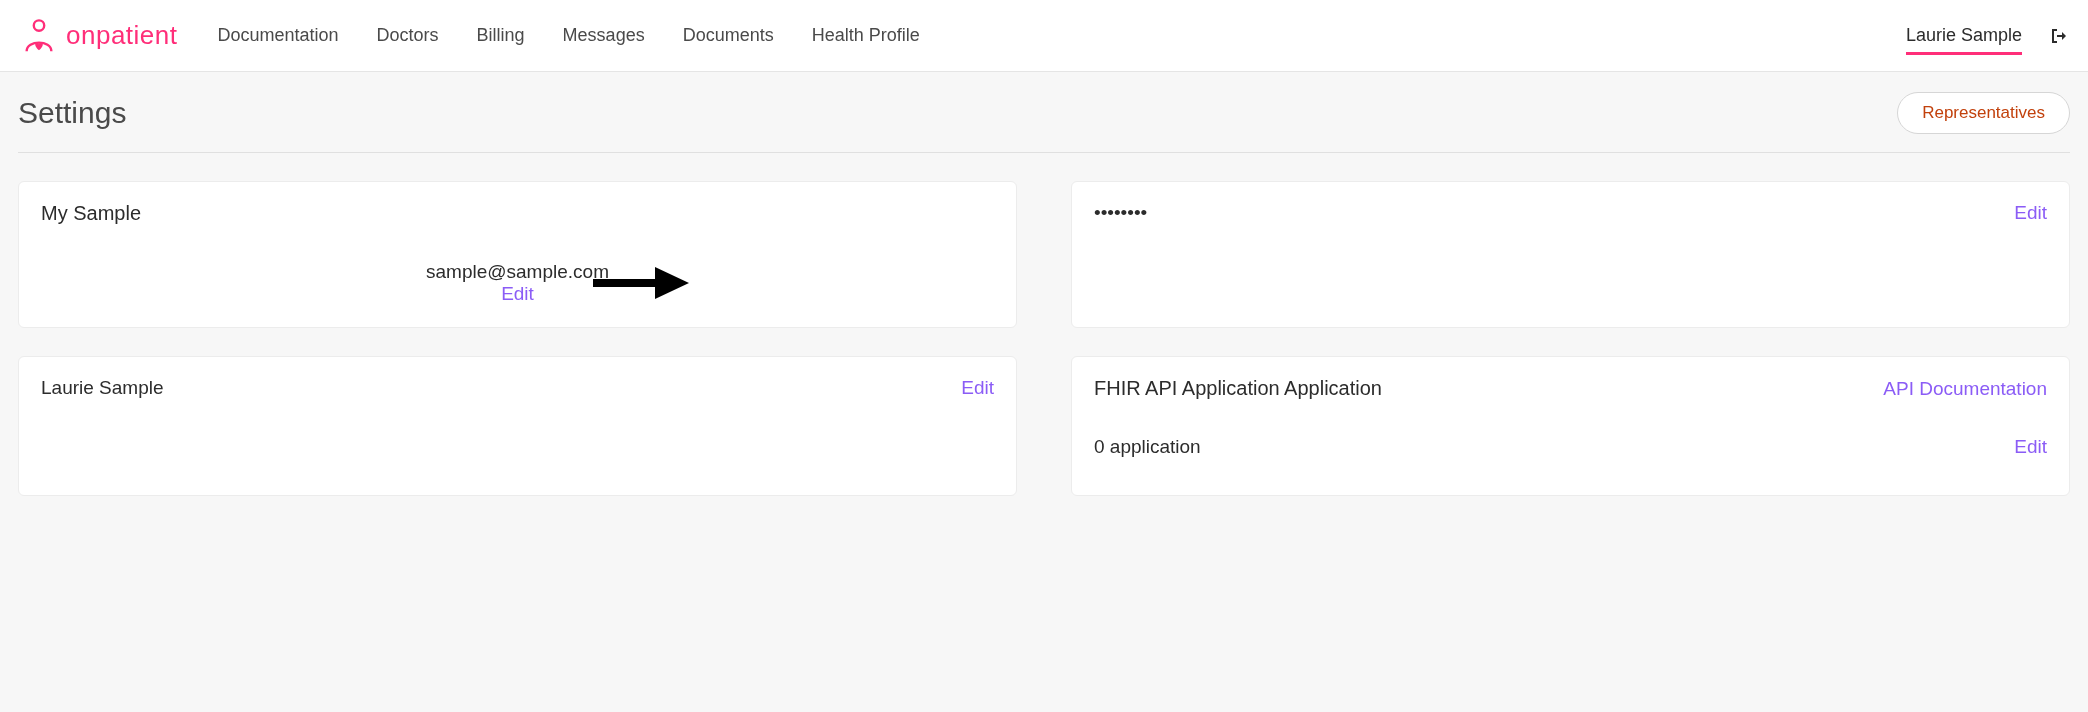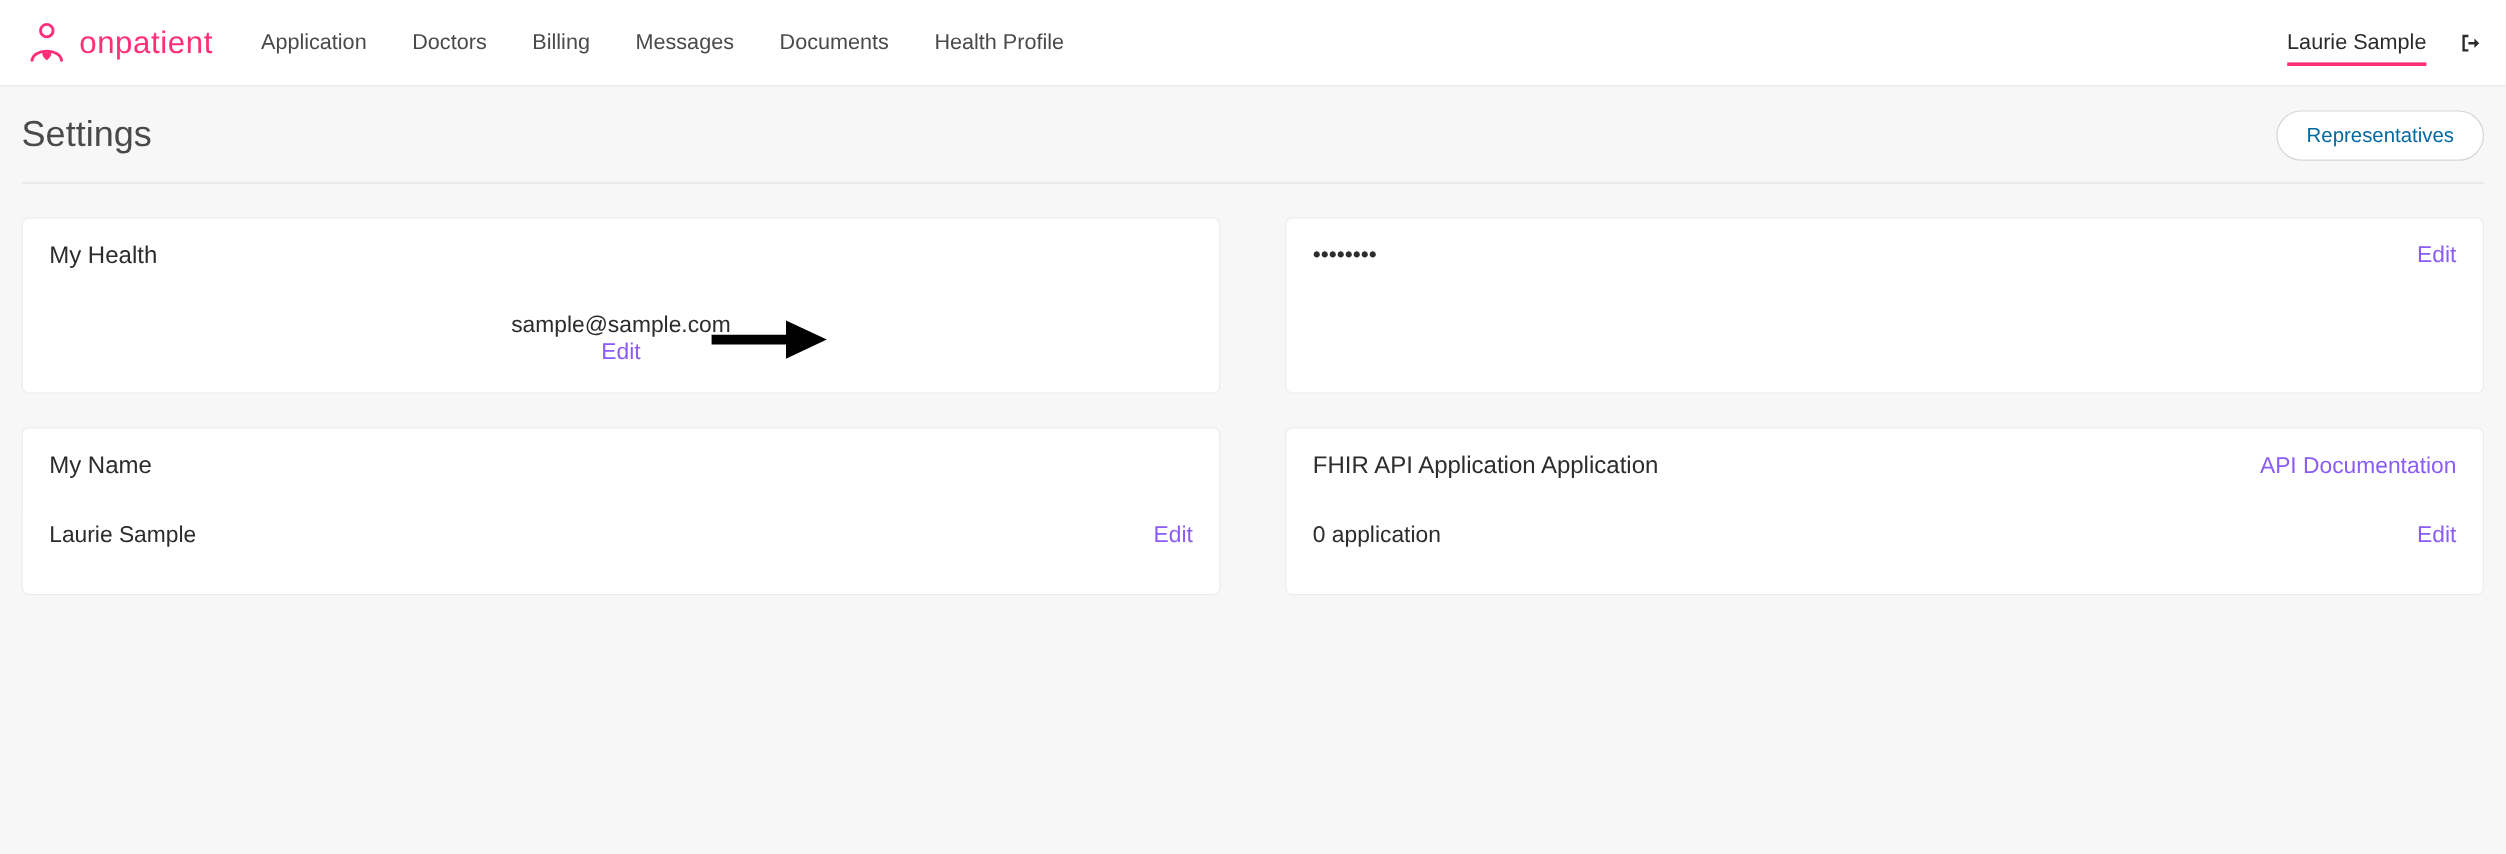--- a/index.html
+++ b/index.html
@@ -81,21 +81,21 @@
       font-size: 30px;
       font-weight: 300;
       color: #4a4a4a;
     }
     .btn-outline {
       background: #fff;
       border: 1px solid #d6d6d6;
       border-radius: 999px;
       padding: 10px 24px;
       font-size: 17px;
-      color: #0369a1;
+      color: #c2410c;
       cursor: pointer;
     }
     .cards-grid {
       display: grid;
       grid-template-columns: 1fr 1fr;
       gap: 28px 54px;
     }
     .card {
       background: #fff;
       border: 1px solid #ececec;
@@ -151,21 +151,21 @@
 <div class="topbar">
   <a class="logo">
     <svg class="logo-icon" viewBox="0 0 40 40" fill="none" stroke="#ff2e79" stroke-width="2.5">
       <circle cx="20" cy="9" r="5.5"></circle>
       <path d="M 7 36 C 7 24, 33 24, 33 36"></path>
       <path d="M 16 29 C 16 26, 20 26, 20 29 C 20 26, 24 26, 24 29 C 24 32, 20 35, 20 35 C 20 35, 16 32, 16 29 Z" fill="#ff2e79" stroke="none"></path>
     </svg>
     <span class="logo-text">onpatient</span>
   </a>
   <div class="nav">
-    <span class="nav-item">Application</span>
+    <span class="nav-item">Documentation</span>
     <span class="nav-item">Doctors</span>
     <span class="nav-item">Billing</span>
     <span class="nav-item">Messages</span>
     <span class="nav-item">Documents</span>
     <span class="nav-item">Health Profile</span>
   </div>
   <div class="topbar-right">
     <span class="user-name">Laurie Sample</span>
     <svg class="logout-icon" viewBox="0 0 18 18" fill="currentColor">
       <path d="M 7 2 L 2 2 L 2 16 L 7 16 L 7 14 L 4 14 L 4 4 L 7 4 Z"></path>
@@ -177,43 +177,40 @@
 <div class="content">
   <div class="page-header">
     <h1 class="page-title">Settings</h1>
     <button class="btn-outline">Representatives</button>
   </div>
 
   <div class="cards-grid">
 
     <div class="card">
       <div class="card-head">
-        <span class="card-title">My Health</span>
+        <span class="card-title">My Sample</span>
       </div>
       <div class="card-body email-row">
         <span class="card-value">sample@sample.com</span>
         <svg class="arrow-annotation" viewBox="0 0 100 40">
           <line x1="2" y1="20" x2="68" y2="20" stroke="#000" stroke-width="8"></line>
           <polygon points="64,4 98,20 64,36" fill="#000"></polygon>
         </svg>
         <span class="link">Edit</span>
       </div>
     </div>
 
     <div class="card">
       <div class="card-body">
         <span class="card-value">••••••••</span>
         <span class="link">Edit</span>
       </div>
     </div>
 
     <div class="card">
-      <div class="card-head">
-        <span class="card-title">My Name</span>
-      </div>
       <div class="card-body">
         <span class="card-value">Laurie Sample</span>
         <span class="link">Edit</span>
       </div>
     </div>
 
     <div class="card">
       <div class="card-head">
         <span class="card-title">FHIR API Application Application</span>
         <span class="link">API Documentation</span>

